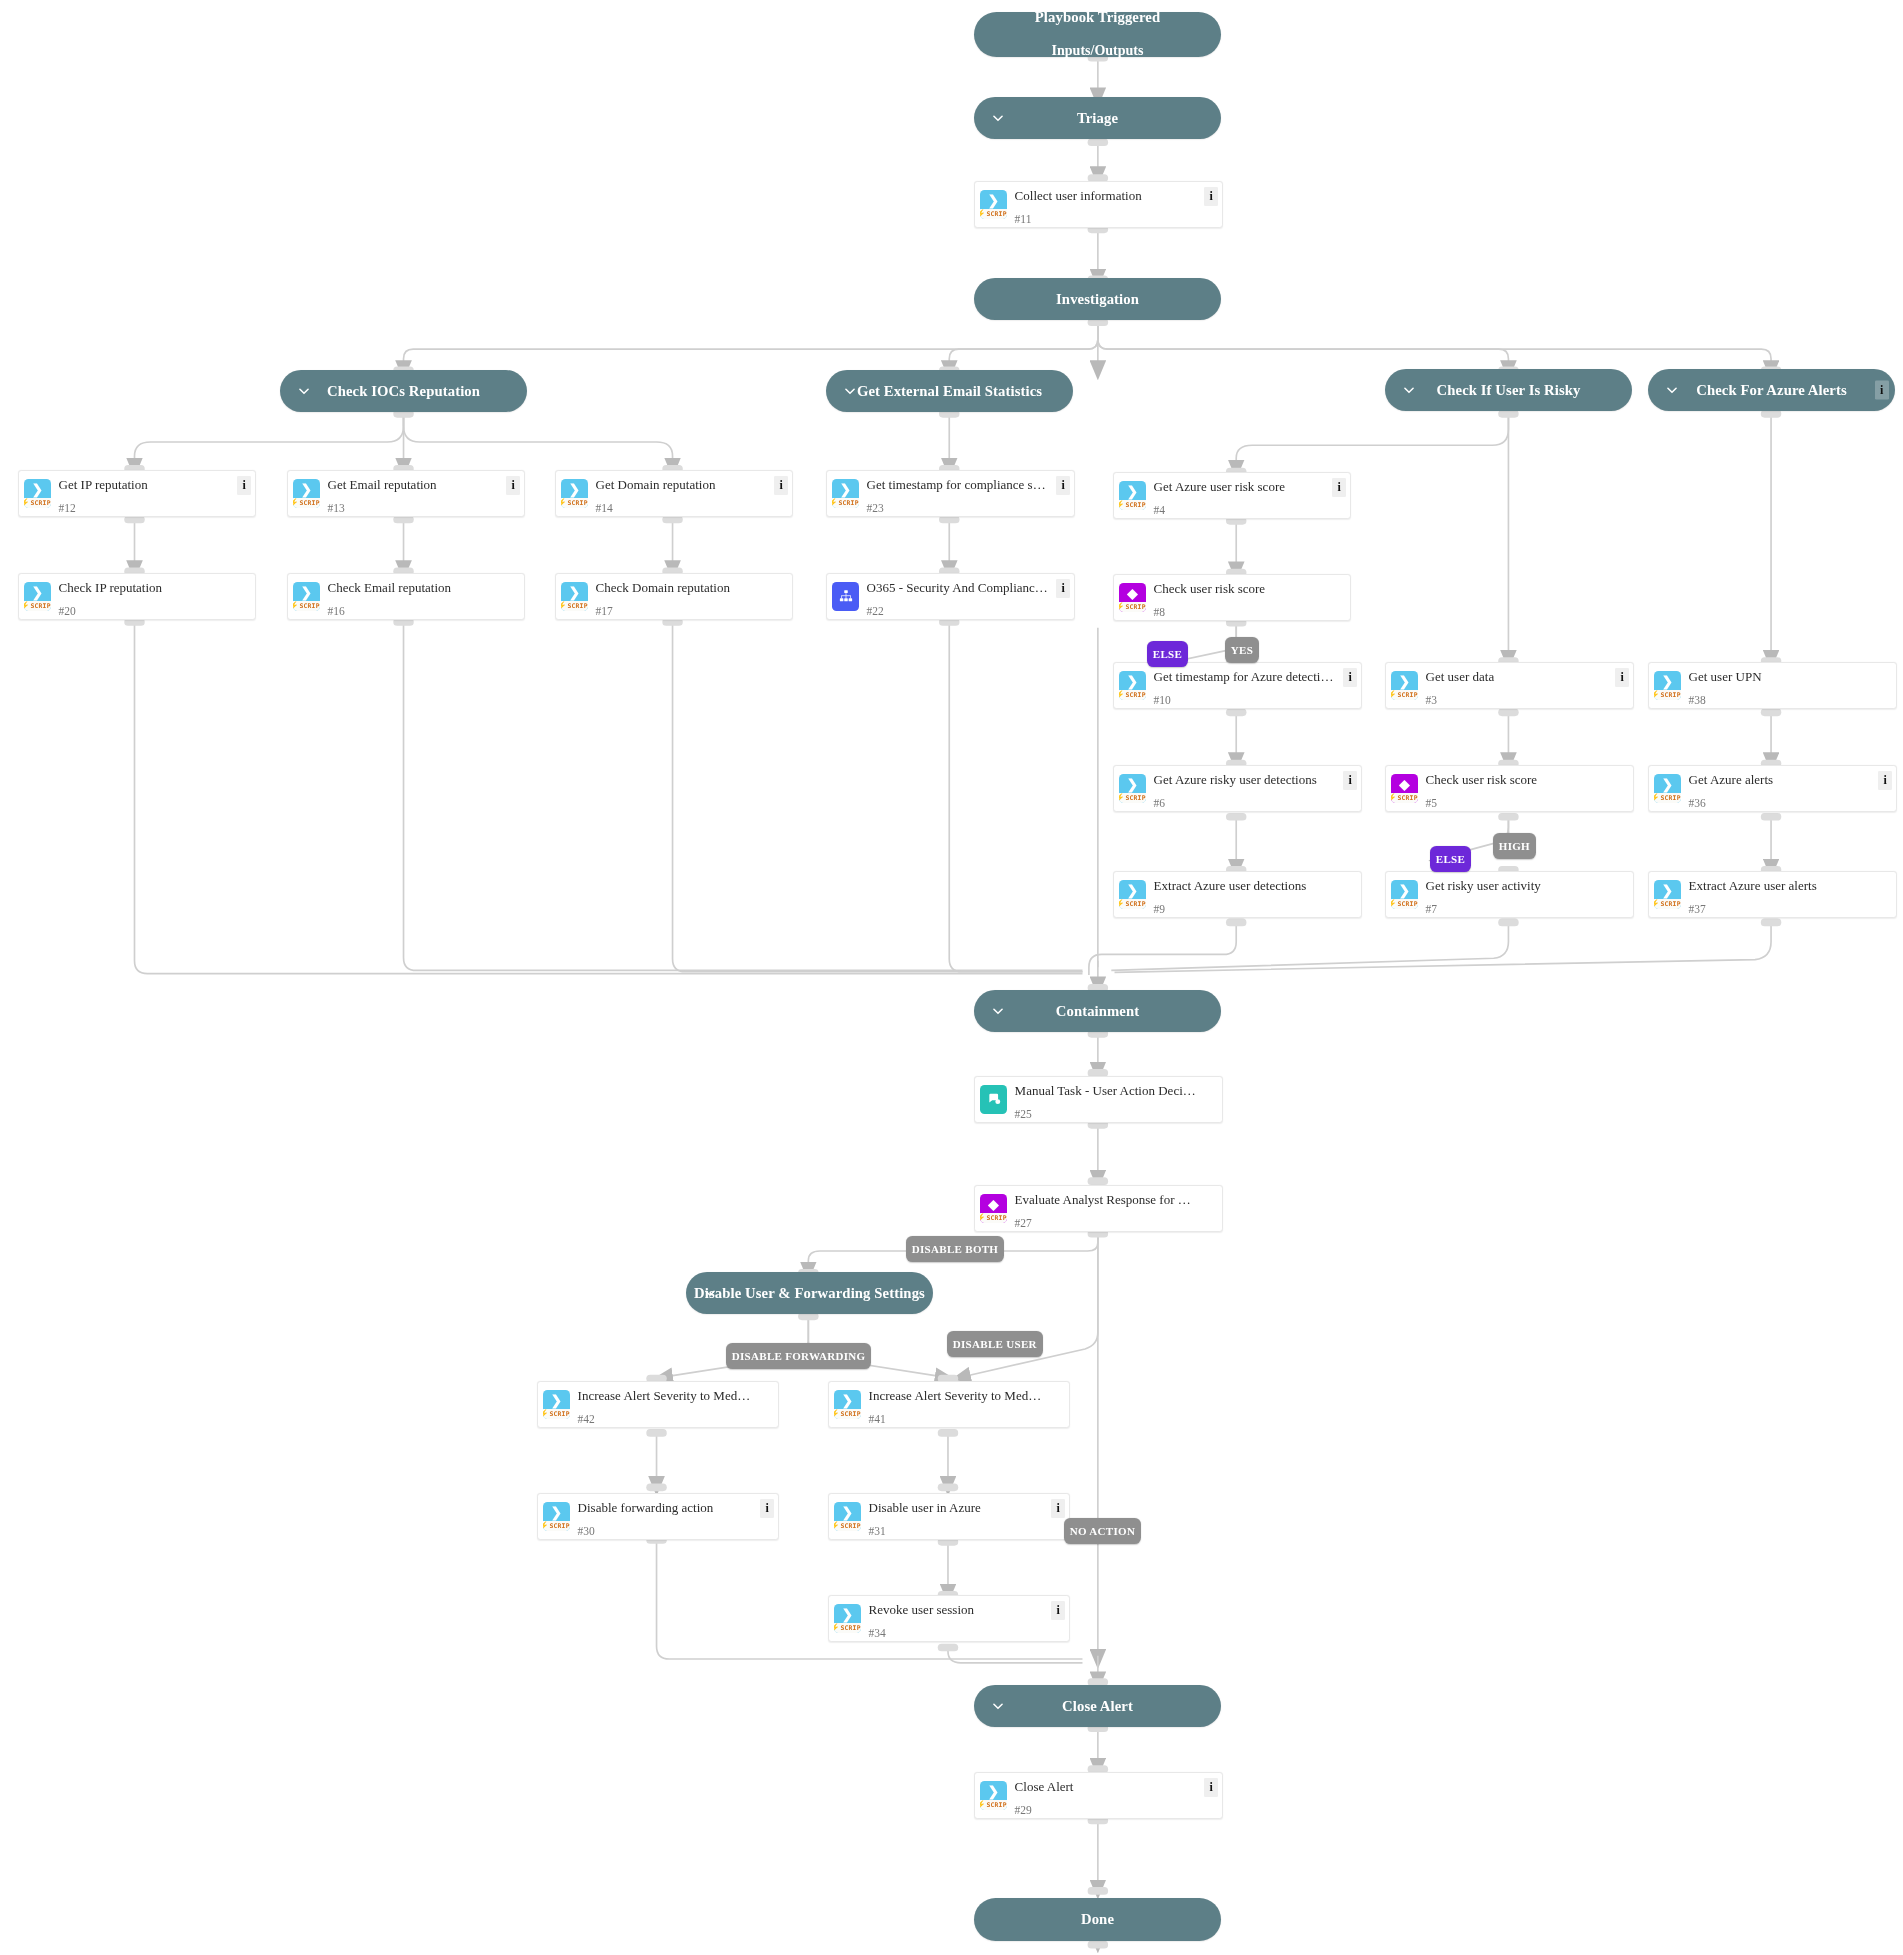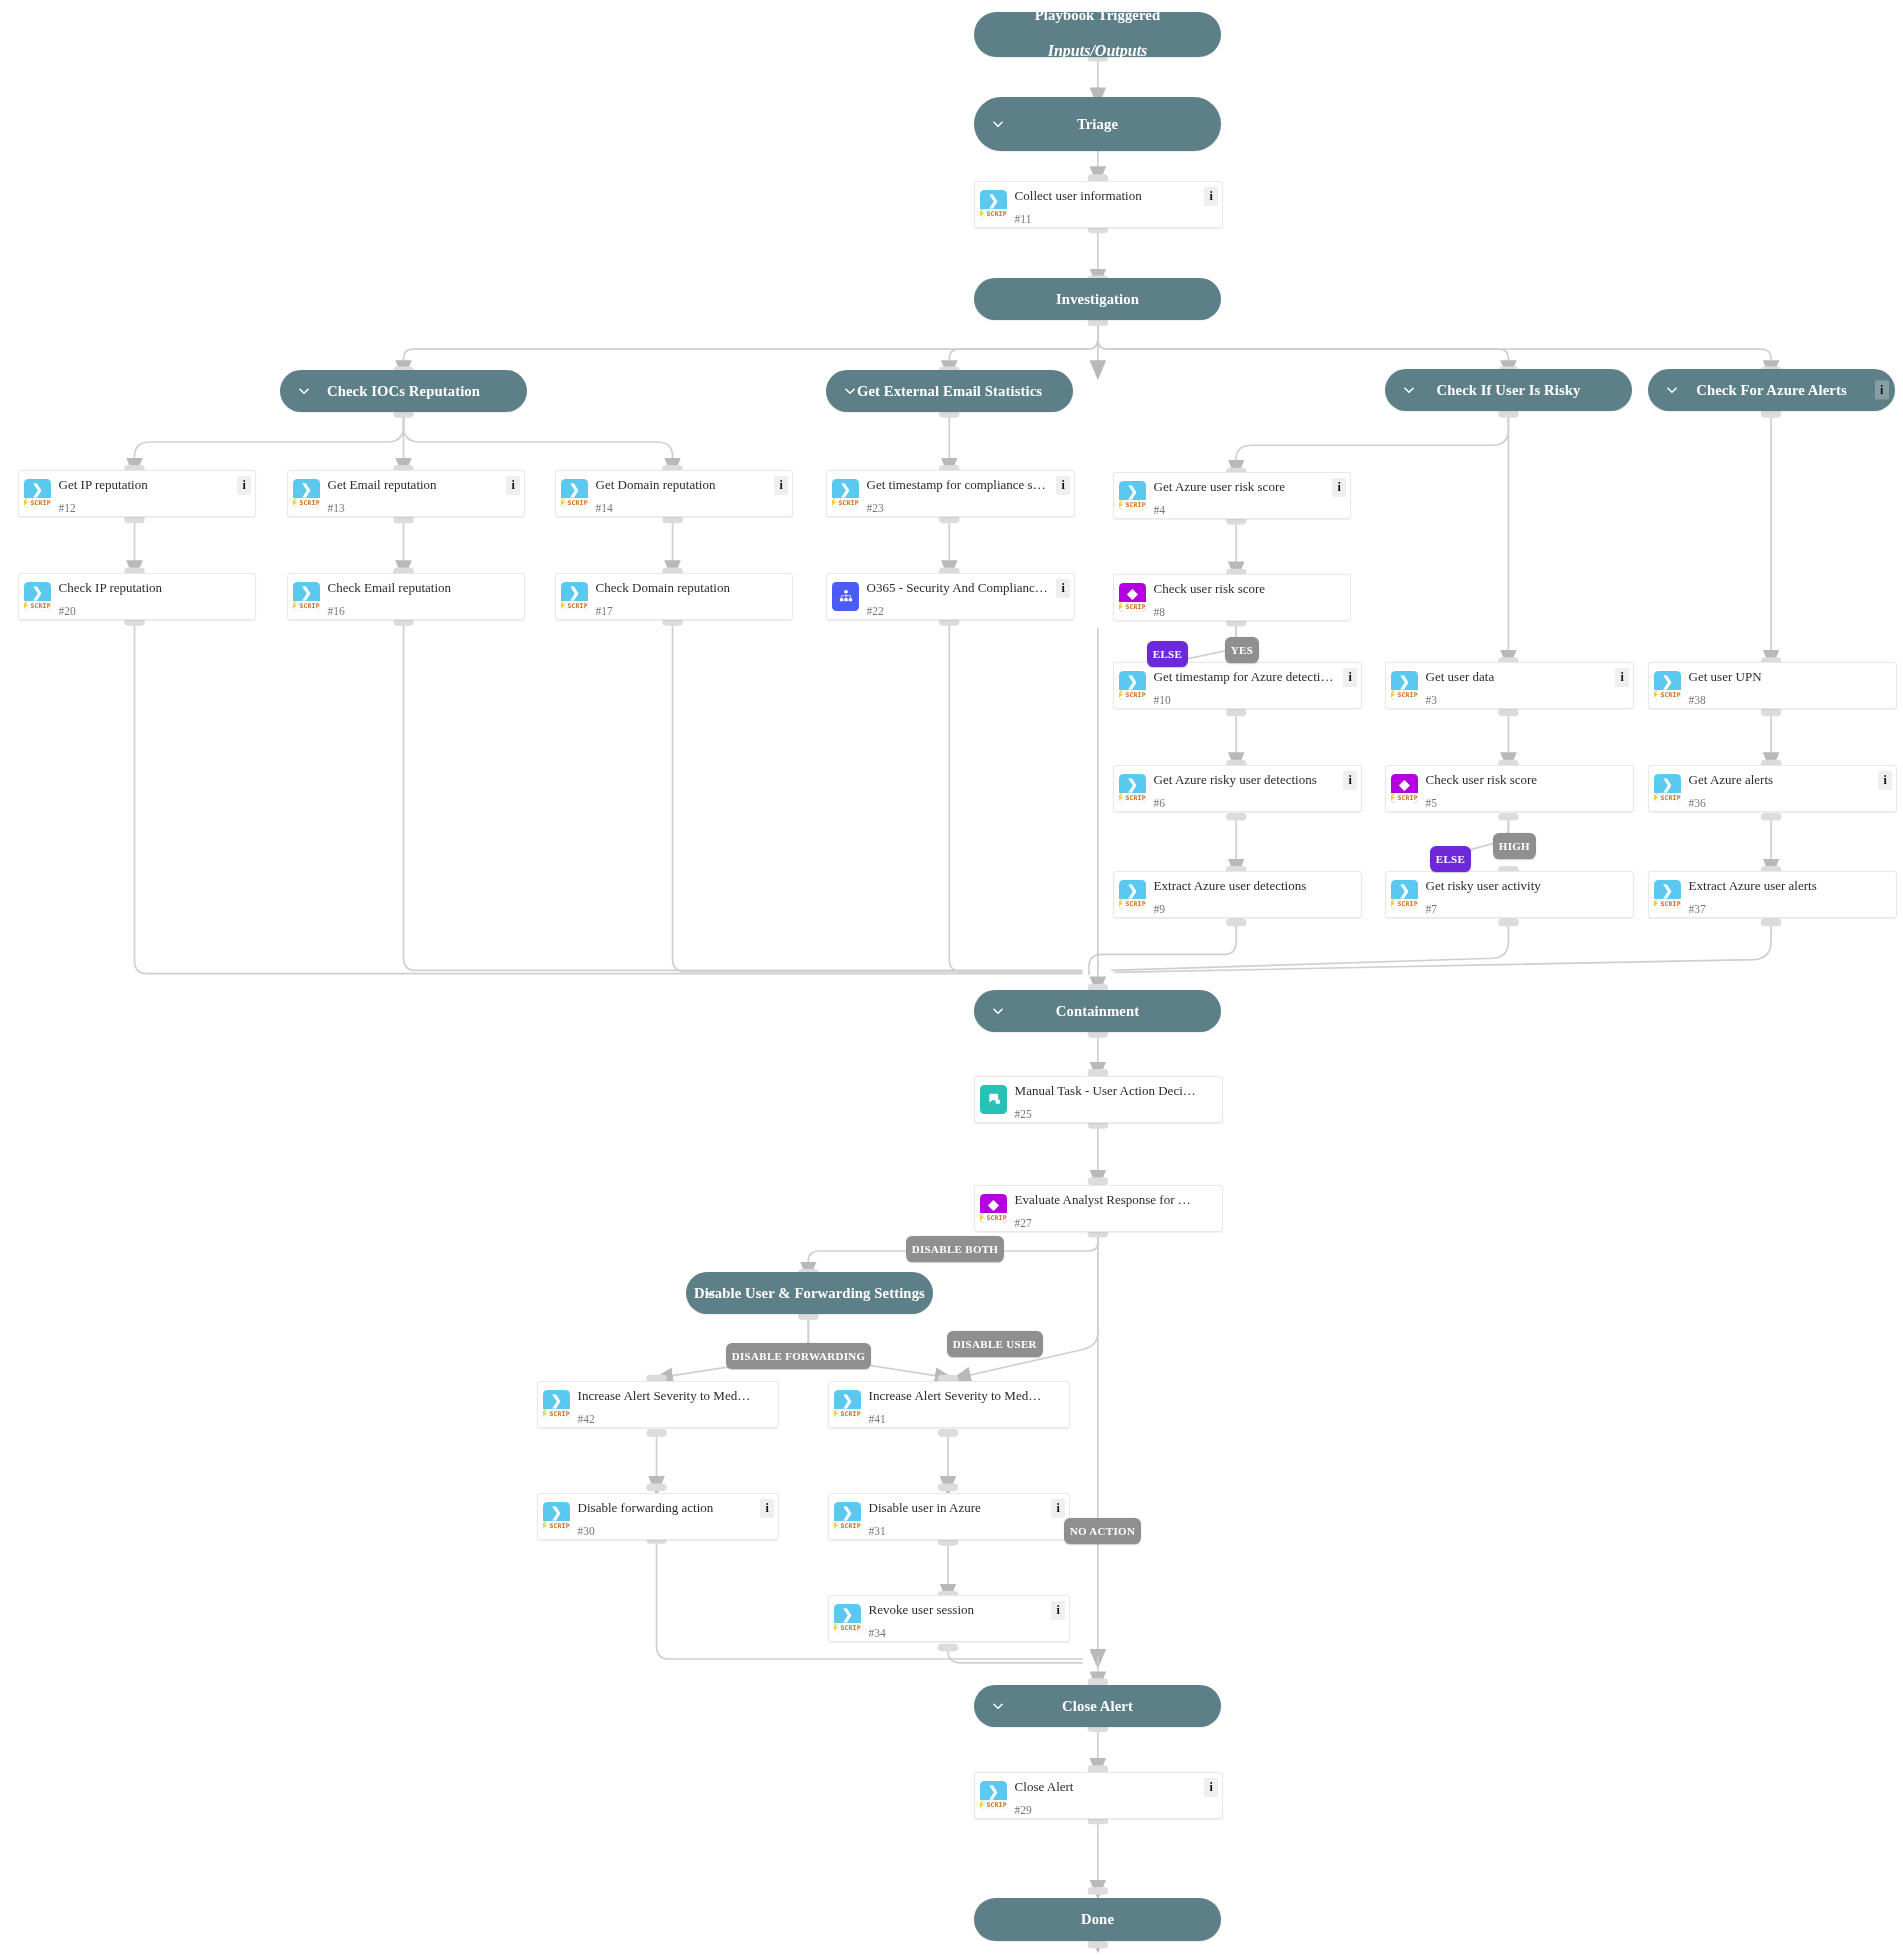--- a/index.html
+++ b/index.html
@@ -4,21 +4,21 @@
 <style>
   html,body{margin:0;padding:0;background:#ffffff;}
   body{font-family:"Liberation Serif", serif;}
   #canvas{position:relative;width:1903px;height:1955px;background:#ffffff;overflow:hidden;}
   svg.edges{position:absolute;left:0;top:0;width:1903px;height:1955px;pointer-events:none;}
 
   
   .stage{position:absolute;background:#5d7f87;border-radius:29.5px;display:flex;align-items:center;
          justify-content:center;color:#ffffff;box-shadow:0 0.6px 1.3px rgba(0,0,0,.12);}
   .stage .stage-title{font-size:14.7px;font-weight:700;letter-spacing:0.1px;text-align:center;line-height:1.15;}
-  .stage .stage-sub{font-size:16px;font-weight:700;font-style:italic;text-align:center;line-height:1.2;margin-top:17px;}
+  .stage .stage-sub{font-size:14px;font-weight:700;text-align:center;line-height:1.2;margin-top:17px;}
   .stage .chev{position:absolute;left:16.7px;top:50%;transform:translateY(-50%);width:14px;height:14px;}
   .stage .chev svg{display:block;}
   .stage .stage-info{position:absolute;right:6.4px;top:50%;transform:translateY(-50%);
         width:14px;height:19px;background:rgba(255,255,255,.25);border-radius:1.3px;
         display:flex;align-items:center;justify-content:center;color:#111;font-weight:700;font-size:12px;
         font-family:"Liberation Serif",serif;}
   .stage .stacktxt{display:flex;flex-direction:column;align-items:center;justify-content:center;}
 
   
   .task{position:absolute;background:#ffffff;border:0.6px solid #e8e8e8;border-radius:3.2px;
@@ -257,21 +257,21 @@
     </g>
   </svg>
 
   <div class="stage" style="left:974px;top:11.5px;width:247px;height:45px;">
     <div class="stacktxt">
       <div class="stage-title">Playbook Triggered</div>
       <div class="stage-sub">Inputs/Outputs</div>
     </div>
   </div>
 
-  <div class="stage" style="left:974px;top:97px;width:247px;height:54px;">
+  <div class="stage" style="left:974px;top:97px;width:247px;height:42px;">
     <span class="chev">
       <svg width="14" height="14" viewBox="0 0 24 24" fill="none" stroke="#ffffff" stroke-width="2.6" stroke-linecap="round" stroke-linejoin="round">
           <polyline points="5,9 12,16 19,9"></polyline>
         </svg>
     </span>
     <div class="stage-title">Triage</div>
   </div>
 
   <div class="stage" style="left:974px;top:278px;width:247px;height:42px;">
     <div class="stage-title">Investigation</div>

